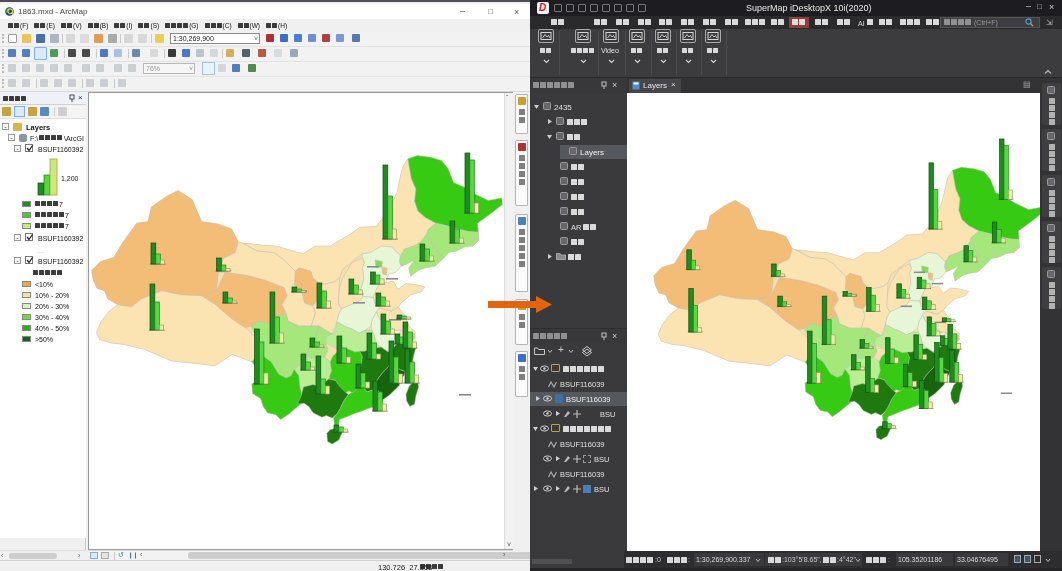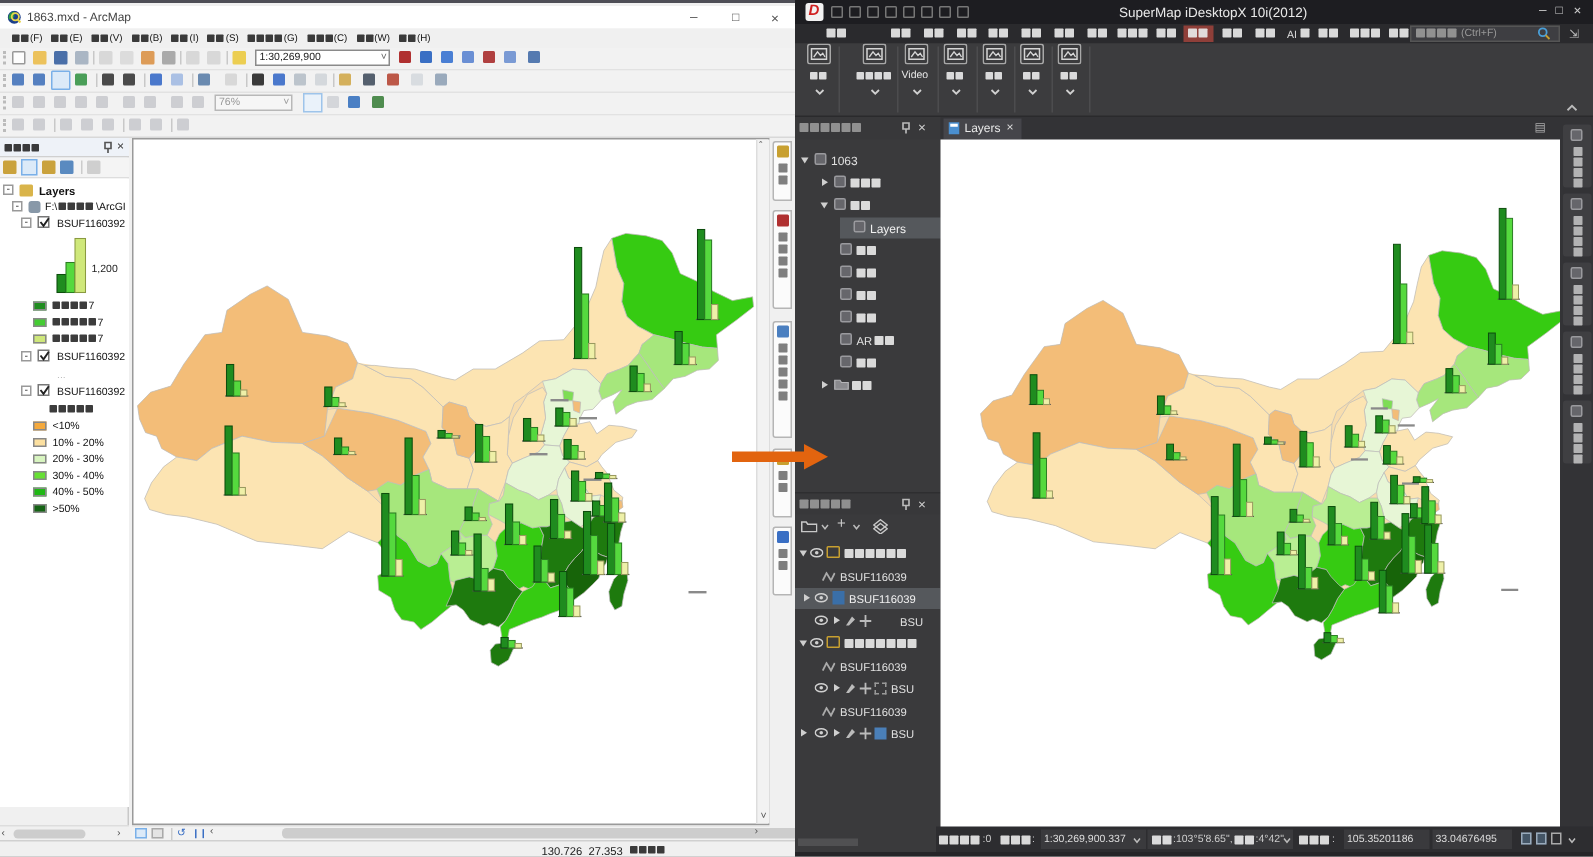--- a/index.html
+++ b/index.html
@@ -514,21 +514,21 @@
       <span class="abs" style="left:2px;top:1px;width:8px;height:7px;background:#dceaf8;border:1px solid #7ab0e8"></span>
       <span class="abs" style="left:13px;top:1px;width:8px;height:7px;background:#e4e4e4;border:1px solid #aaa"></span>
       <span class="abs" style="left:26px;top:1px;width:1px;height:8px;background:#ccc"></span>
       <span class="abs" style="left:30px;top:0px;font-size:7px;color:#3a6fc4">↺</span>
       <span class="abs" style="left:40px;top:0px;font-size:6px;color:#3a6fc4">❙❙</span>
       <span class="abs" style="left:52px;top:0px;font-size:7px;color:#555">‹</span>
       <span class="abs" style="left:100px;top:1px;width:360px;height:7px;background:#cdcdcd;border-radius:3px"></span>
       <span class="abs" style="left:415px;top:0px;font-size:7px;color:#555">›</span>
     </div>
     <div class="abs" style="left:0;top:558px;width:530px;height:13px;background:#f0f0f0;border-top:1px solid #d0d0d0">
-      <span class="abs" style="left:361px;top:2px;font-size:7.5px;color:#222">130.726&nbsp; 27.353 </span>
+      <span class="abs" style="left:378px;top:2px;font-size:7.5px;color:#222">130.726&nbsp; 27.353 </span>
       <span class="abs" style="left:420px;top:3px">
         <i class="z" style="width:5px;height:5px;margin-right:1px;"></i>
         <i class="z" style="width:5px;height:5px;margin-right:1px;"></i>
         <i class="z" style="width:5px;height:5px;margin-right:1px;"></i>
         <i class="z" style="width:5px;height:5px;margin-right:1px;"></i>
       </span>
     </div>
   </div>
 <div class="abs" style="left:530px;top:0;width:532px;height:571px;background:#3c3c3e">
     <div class="abs" style="left:0;top:0;width:532px;height:16px;background:#1d1d21">
@@ -536,21 +536,21 @@
       <b class="abs" style="left:9px;top:2px;font-size:10px;color:#d02020;font-style:italic">D</b>
       <span class="abs" style="left:24px;top:4px;width:8px;height:8px;border:1px solid #777;border-radius:1px"></span>
       <span class="abs" style="left:36px;top:4px;width:8px;height:8px;border:1px solid #777;border-radius:1px"></span>
       <span class="abs" style="left:48px;top:4px;width:8px;height:8px;border:1px solid #777;border-radius:1px"></span>
       <span class="abs" style="left:60px;top:4px;width:8px;height:8px;border:1px solid #777;border-radius:1px"></span>
       <span class="abs" style="left:72px;top:4px;width:8px;height:8px;border:1px solid #777;border-radius:1px"></span>
       <span class="abs" style="left:84px;top:4px;width:8px;height:8px;border:1px solid #777;border-radius:1px"></span>
       <span class="abs" style="left:96px;top:4px;width:8px;height:8px;border:1px solid #777;border-radius:1px"></span>
       <span class="abs" style="left:108px;top:4px;width:8px;height:8px;border:1px solid #777;border-radius:1px"></span>
       <span class="abs" style="left:26px;top:3px;width:70px;height:9px"></span>
-      <span class="abs" style="left:216px;top:3px;font-size:9px;color:#e8e8e8">SuperMap iDesktopX 10i(2012)</span>
+      <span class="abs" style="left:216px;top:3px;font-size:9px;color:#e8e8e8">SuperMap iDesktopX 10i(2020)</span>
       <span class="abs" style="left:496px;top:1px;font-size:9px;color:#ccc">–</span>
       <span class="abs" style="left:507px;top:2px;font-size:8px;color:#ccc">□</span>
       <span class="abs" style="left:519px;top:2px;font-size:9px;color:#ccc">×</span>
     </div>
     <div class="abs" style="left:0;top:16px;width:532px;height:13px;background:#2a2a2d">
       <span class="abs zw" style="left:21px;top:3px">
         <i class="z" style="width:6px;height:6px;margin-right:1px;"></i>
         <i class="z" style="width:6px;height:6px;margin-right:1px;"></i>
       </span>
       <span class="abs zw" style="left:64px;top:3px">
@@ -743,21 +743,21 @@
           <path d="M2 1 h4 v4 h-4 z M4 5 v3" stroke="#bbb" stroke-width="1.1" fill="none"></path>
         </svg>
         <span class="abs" style="left:82px;top:2px;font-size:9px;color:#ccc">×</span>
       </div>
       <div class="abs" style="left:0;top:15px;width:97px;height:250px">
         <div class="abs" style="left:0;top:7px;width:97px;height:14px">
           <svg class="abs" style="left:3px;top:3px" width="7" height="7">
             <path d="M1 2 L6 2 L3.5 6 Z" fill="#cfcfcf"></path>
           </svg>
           <span class="abs" style="left:13px;top:2px;width:8px;height:8px;border:0.5px solid #9a9a9e;border-radius:1.5px;background:#66666b"></span>
-          <span class="abs" style="left:24px;top:2.5px;font-size:8px;color:#e0e0e0">1063</span>
+          <span class="abs" style="left:24px;top:2.5px;font-size:8px;color:#e0e0e0">2435</span>
         </div>
         <div class="abs" style="left:0;top:22px;width:97px;height:14px">
           <svg class="abs" style="left:16px;top:3px" width="7" height="7">
             <path d="M2 1 L6 3.5 L2 6 Z" fill="#cfcfcf"></path>
           </svg>
           <span class="abs" style="left:26px;top:2px;width:8px;height:8px;border:0.5px solid #9a9a9e;border-radius:1.5px;background:#66666b"></span>
           <span class="abs zw" style="left:37px;top:4px">
             <i class="z" style="width:6px;height:6px;margin-right:1px;"></i>
             <i class="z" style="width:6px;height:6px;margin-right:1px;"></i>
             <i class="z" style="width:6px;height:6px;margin-right:1px;"></i>

